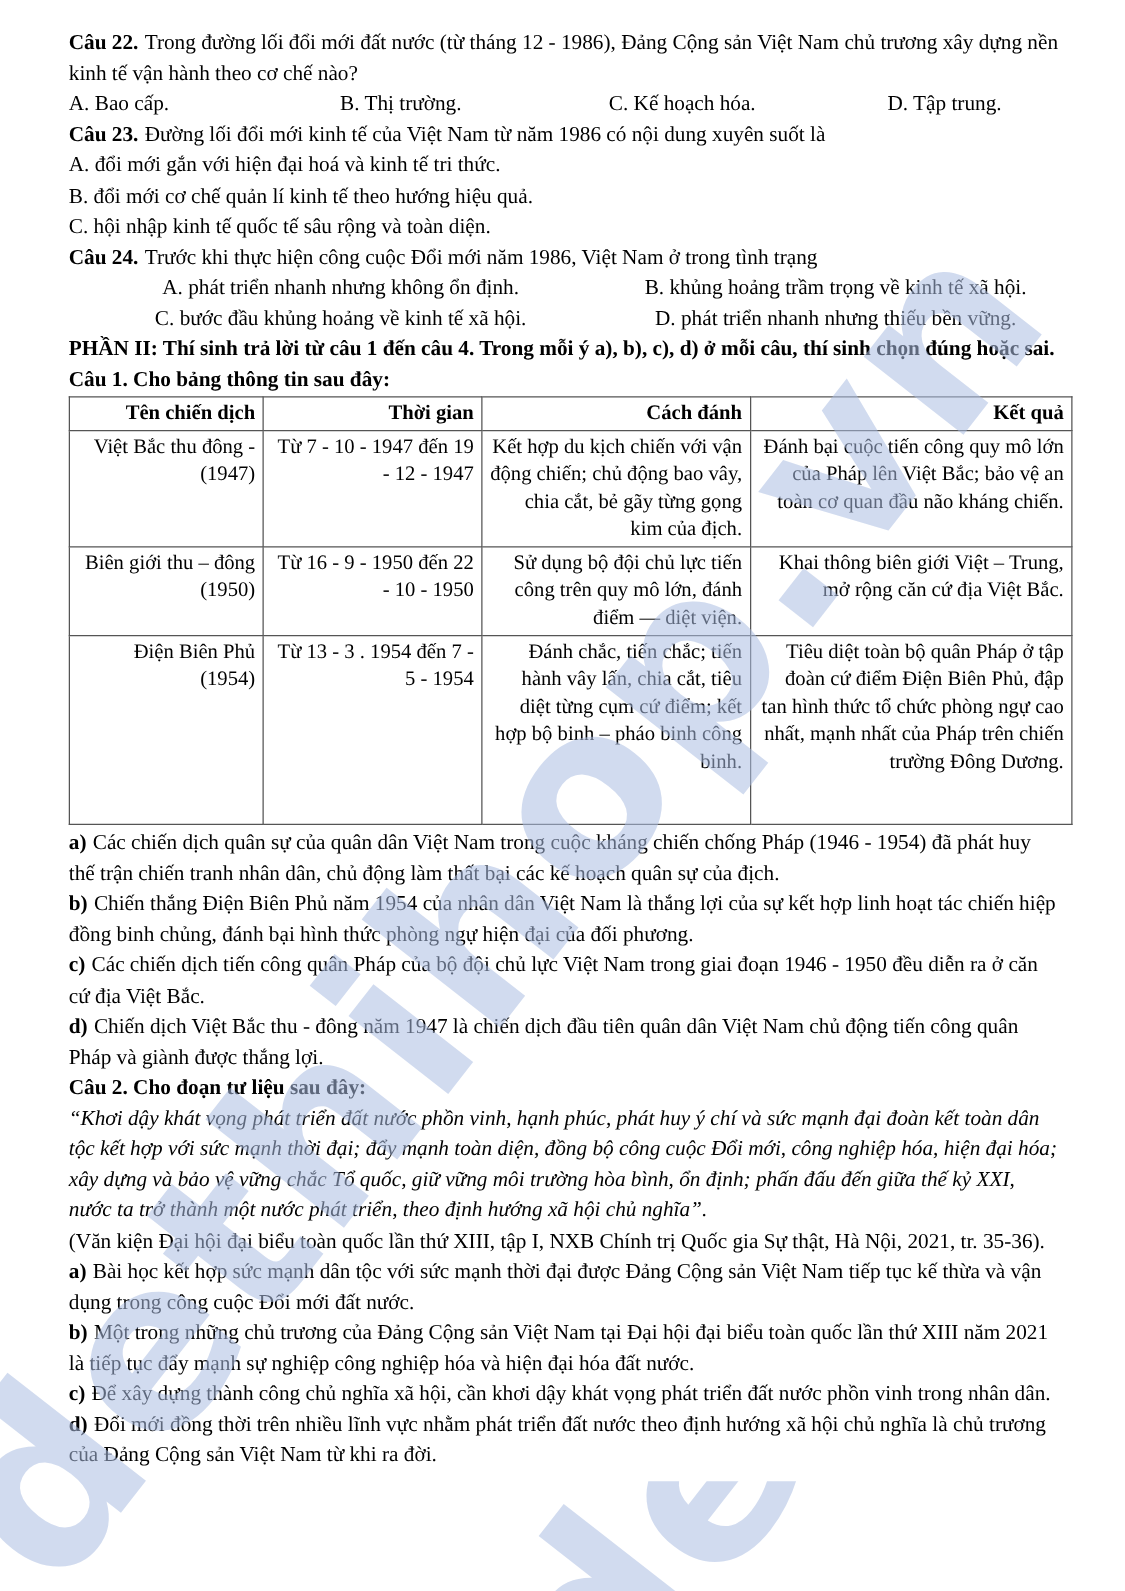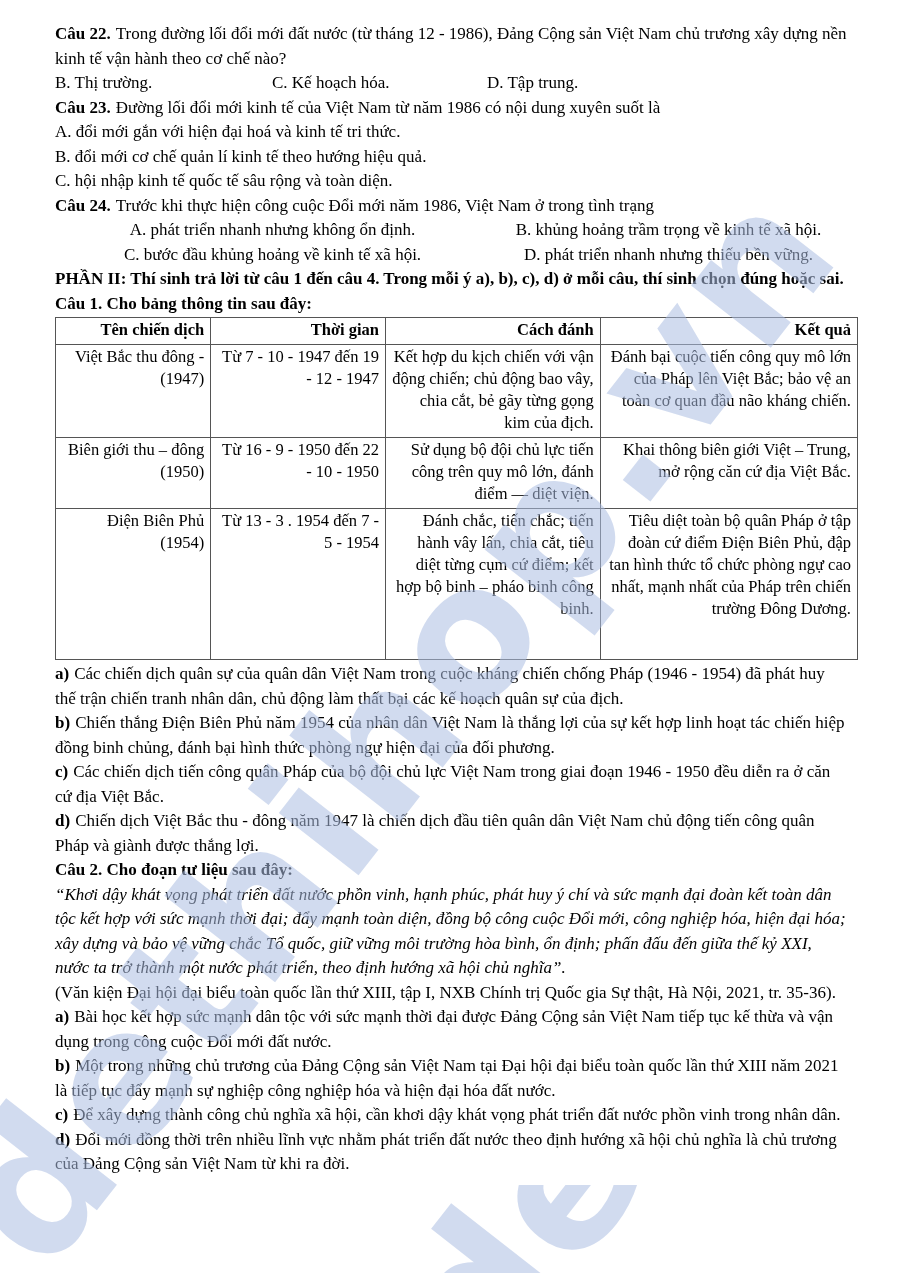--- a/index.html
+++ b/index.html
@@ -26,20 +26,21 @@
 </style>
 </head>
 <body>
 
 <div class="page">
 
   <div class="content">
 
     <p><b class="lbl">Câu 22.</b><span>Trong đường lối đổi mới đất nước (từ tháng 12 - 1986), Đảng Cộng sản Việt Nam chủ trương xây dựng nền kinh tế vận hành theo cơ chế nào?</span></p>
     <div class="opts4">
+      <span>A. Bao cấp.</span>
       <span>B. Thị trường.</span>
       <span>C. Kế hoạch hóa.</span>
       <span>D. Tập trung.</span>
     </div>
 
     <p><b class="lbl">Câu 23.</b><span>Đường lối đổi mới kinh tế của Việt Nam từ năm 1986 có nội dung xuyên suốt là</span></p>
     <p>A. đổi mới gắn với hiện đại hoá và kinh tế tri thức.</p>
     <p>B. đổi mới cơ chế quản lí kinh tế theo hướng hiệu quả.</p>
     <p>C. hội nhập kinh tế quốc tế sâu rộng và toàn diện.</p>
 

